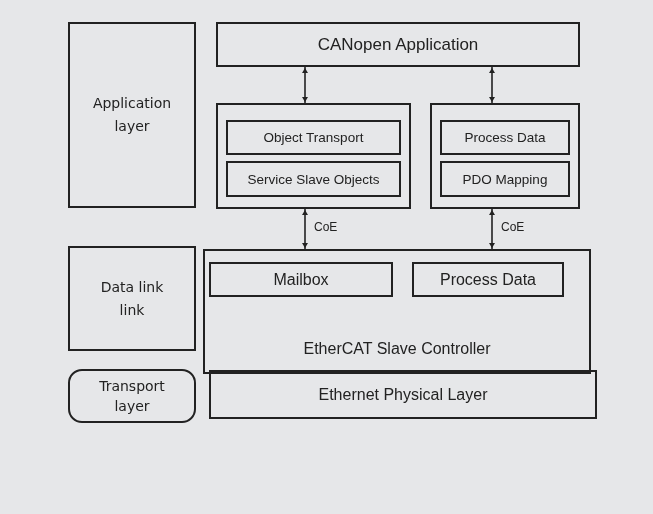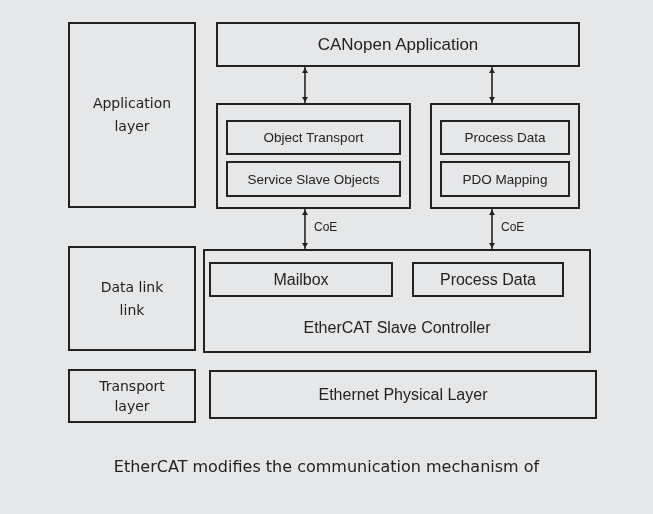--- a/index.html
+++ b/index.html
@@ -15,21 +15,21 @@
 </style>
 </head>
 <body>
 
 <div class="box lbl" style="left:68px;top:22px;width:128px;height:186px;">
   <span style="width:100px;">Application layer</span>
 </div>
 <div class="box lbl" style="left:68px;top:246px;width:128px;height:105px;">
   <span style="width:90px;">Data link link</span>
 </div>
-<div class="box lbl" style="left:68px;top:369px;width:128px;height:54px;line-height:20px;">
+<div class="box lbl" style="left:68px;top:369px;width:128px;height:54px;line-height:20px;border-radius:14px;">
   <span style="width:90px;">Transport layer</span>
 </div>
 
 <div class="box t17" style="left:216px;top:22px;width:364px;height:45px;">
   <span>CANopen Application</span>
 </div>
 
 <div class="box" style="left:216px;top:103px;width:195px;height:106px;"></div>
 <div class="box t14" style="left:226px;top:120px;width:175px;height:35px;">
   <span>Object Transport</span>
@@ -39,21 +39,21 @@
 </div>
 
 <div class="box" style="left:430px;top:103px;width:150px;height:106px;"></div>
 <div class="box t14" style="left:440px;top:120px;width:130px;height:35px;">
   <span>Process Data</span>
 </div>
 <div class="box t14" style="left:440px;top:161px;width:130px;height:36px;">
   <span>PDO Mapping</span>
 </div>
 
-<div class="box t16" style="left:203px;top:249px;width:388px;height:104px;align-items:flex-end;padding-bottom:14px;">
+<div class="box t16" style="left:203px;top:249px;width:388px;height:125px;align-items:flex-end;padding-bottom:14px;">
   <span>EtherCAT Slave Controller</span>
 </div>
 <div class="box t16" style="left:209px;top:262px;width:184px;height:35px;">
   <span>Mailbox</span>
 </div>
 <div class="box t16" style="left:412px;top:262px;width:152px;height:35px;">
   <span>Process Data</span>
 </div>
 
 <div class="box t16" style="left:209px;top:370px;width:388px;height:49px;">
@@ -82,14 +82,13 @@
       <polygon points="492,210 489,215 495,215" stroke="none"></polygon>
       <polygon points="492,248 489,243 495,243" stroke="none"></polygon>
     </g>
   </g>
 </svg>
 
 <div class="coe" style="left:314px;top:220px;">CoE</div>
 <div class="coe" style="left:501px;top:220px;">CoE</div>
 
 <div class="caption">
-  <div>EtherCAT modifies the communication mechanism of</div>
 </div>
 
 </body></html>

